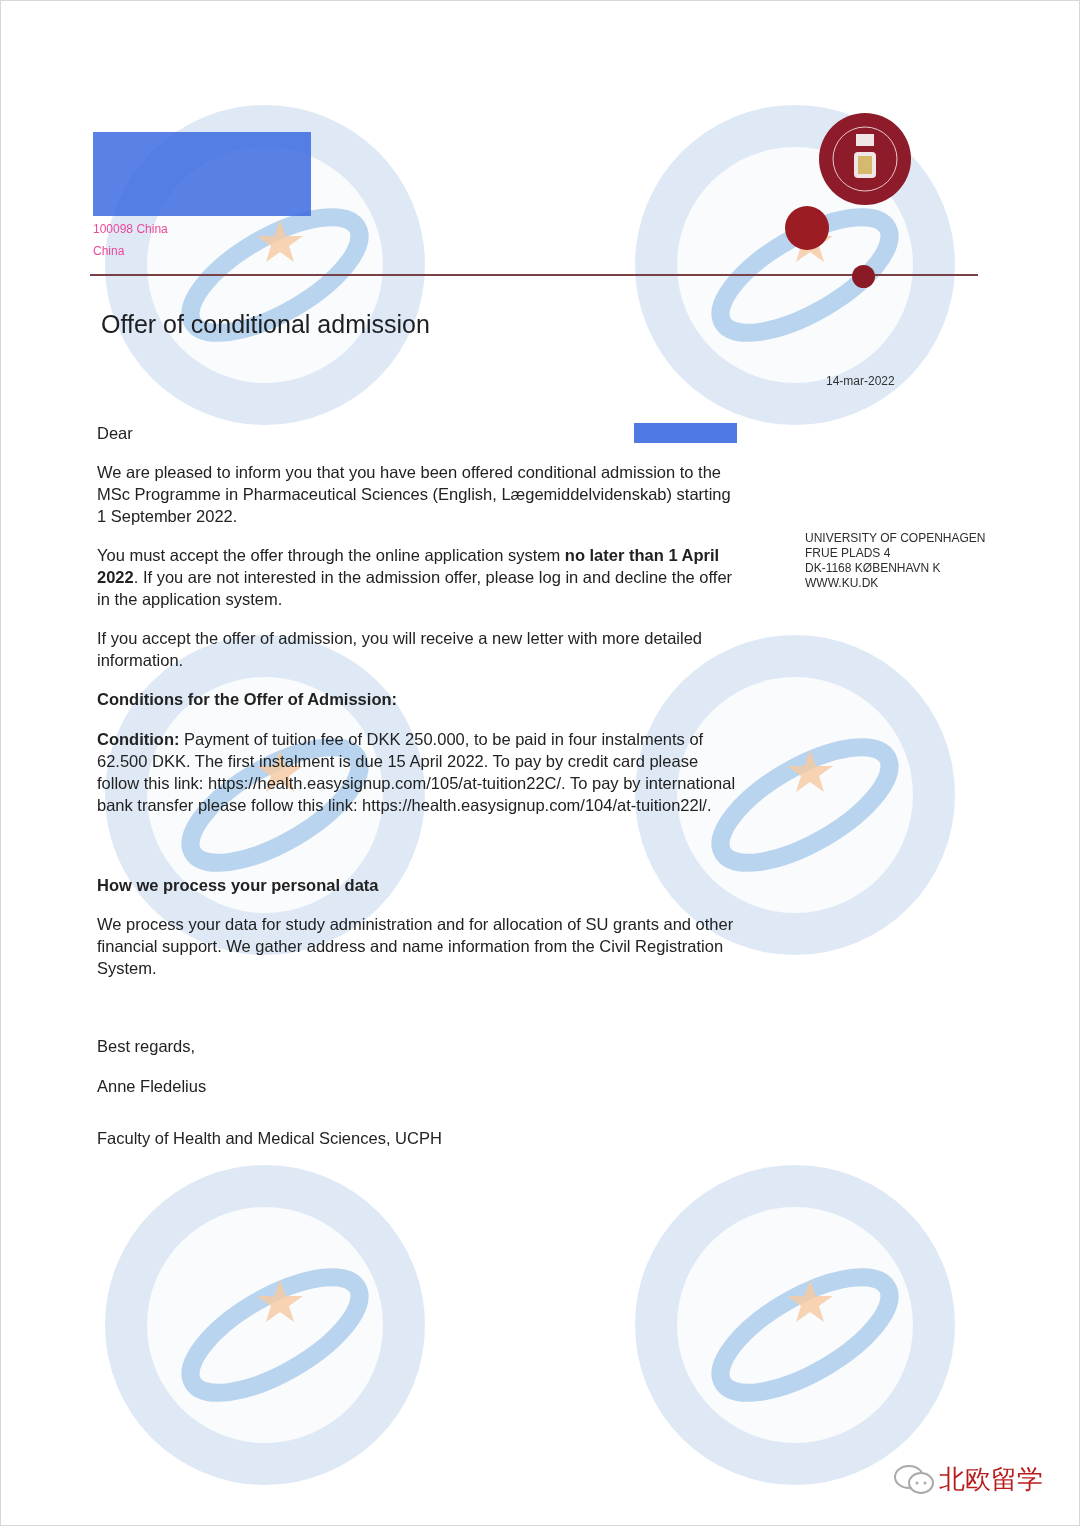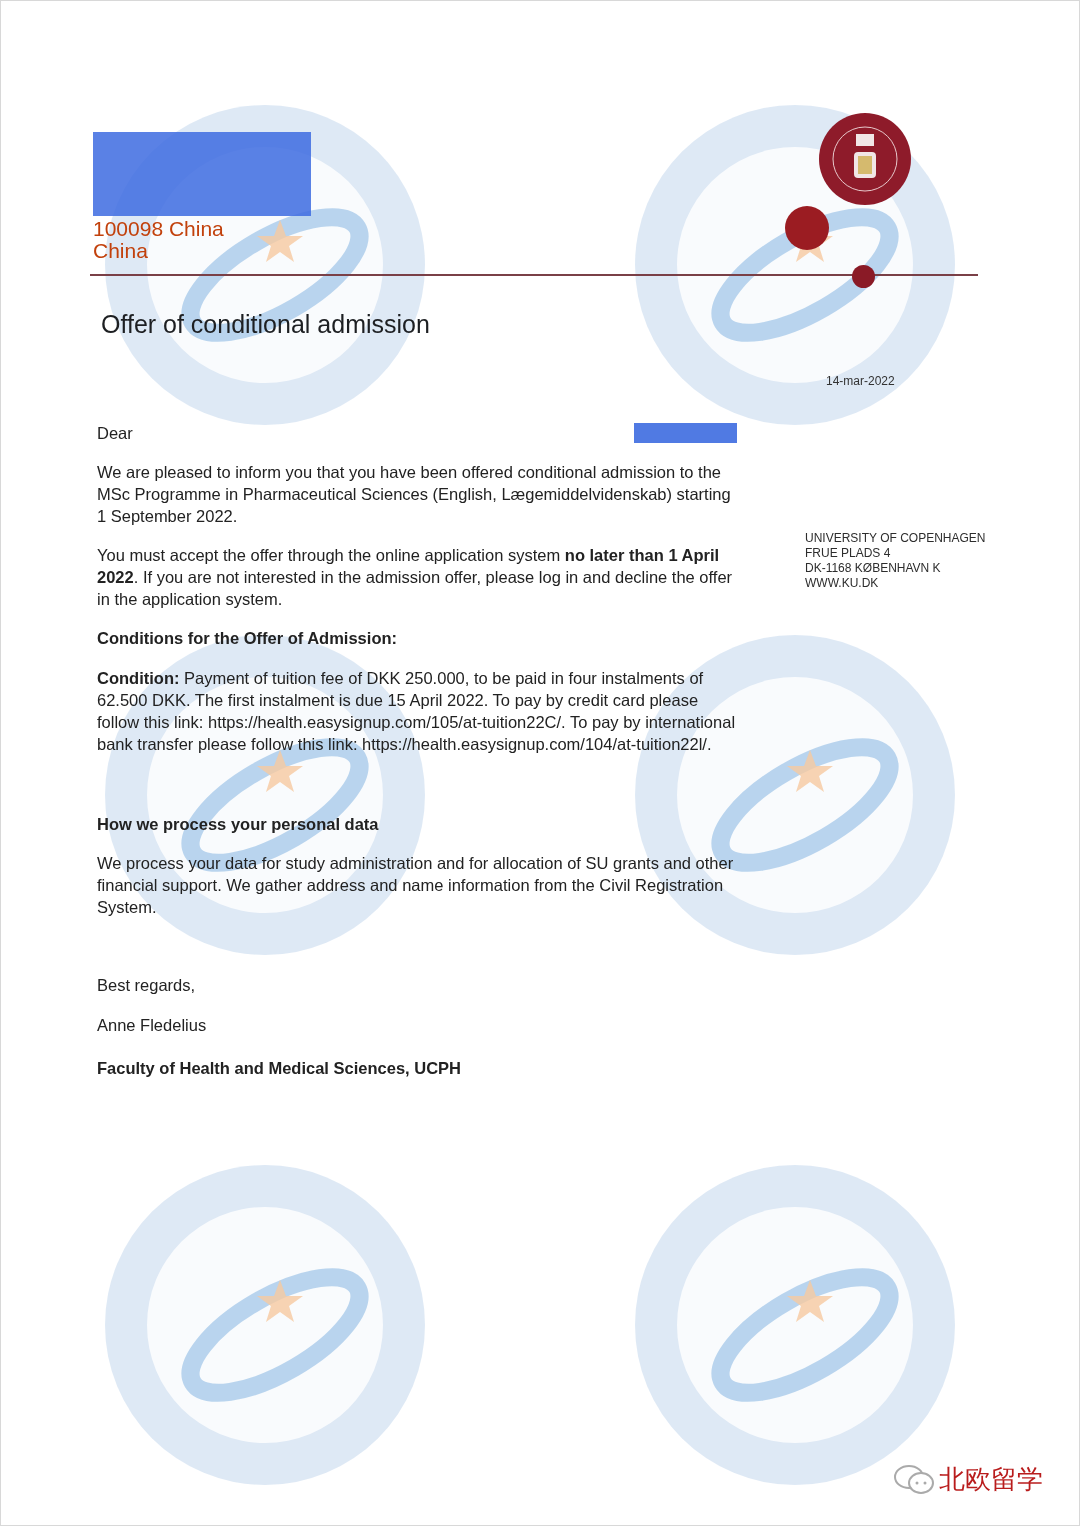--- a/index.html
+++ b/index.html
@@ -12,21 +12,21 @@
   .page-border {
     position: absolute; left: 0; top: 0; width: 1078px; height: 1524px;
     border: 1px solid #d8d8d8;
   }
   
   .wm { position: absolute; width: 330px; height: 330px; z-index: 0; }
   .wm svg { width: 100%; height: 100%; }
   .content { position: absolute; left: 0; top: 0; width: 1080px; height: 1526px; z-index: 2; }
 
   .redact { position: absolute; background: #3d6be0; opacity: 0.85; }
-  .addr { position: absolute; left: 93px; top: 218px; font-size: 21px; line-height: 22px; color: #c2410c; }
+  .addr { position: absolute; left: 93px; top: 218px; font-size: 12px; line-height: 22px; color: #ec4899; }
   .rule { position: absolute; left: 90px; top: 274px; width: 888px; height: 1.5px; background: #7a4047; }
   .dot-big { position: absolute; left: 785px; top: 206px; width: 44px; height: 44px; border-radius: 50%; background: #9b1c22; }
   .dot-small { position: absolute; left: 852px; top: 265px; width: 23px; height: 23px; border-radius: 50%; background: #8a1a26; }
   .seal { position: absolute; left: 818px; top: 112px; width: 94px; height: 94px; }
   .title { position: absolute; left: 101px; top: 310px; font-size: 25px; color: #1d1f22; }
   .date { position: absolute; left: 826px; top: 374px; font-size: 12px; color: #333; }
   .uni { position: absolute; left: 805px; top: 531px; font-size: 12px; line-height: 15px; color: #2d2d2d; }
 
   .body { position: absolute; left: 97px; top: 422px; width: 640px; font-size: 16.5px; line-height: 22px; color: #222; }
   .body p { margin: 0; justify-content: space-between; }
@@ -122,27 +122,28 @@
     <div>WWW.KU.DK</div>
   </div>
 
   <div class="body">
     <p class="dear">
       <span>Dear</span>
       <span class="dear-redact"></span>
     </p>
     <p class="mt17">We are pleased to inform you that you have been offered conditional admission to the MSc Programme in Pharmaceutical Sciences (English, Lægemiddelvidenskab)  starting 1 September 2022.</p>
     <p class="mt17"><span>You must accept the offer through the online application system </span><b>no later than 1 April 2022</b><span>. If you are not interested in the admission offer, please  log in and decline the offer in the application system.</span></p>
+    <p class="mt17">If you accept the offer of admission, you will receive a new letter with more detailed information.</p>
     <p class="mt17 h">Conditions for the Offer of Admission:</p>
     <p class="mt18"><b>Condition:</b><span> Payment of tuition fee of DKK 250.000, to be paid in four instalments of 62.500 DKK. The first instalment is due 15 April 2022. To pay by credit card please follow this link: https://health.easysignup.com/105/at-tuition22C/. To pay by international bank transfer please follow this link: https://health.easysignup.com/104/at-tuition22l/.</span></p>
     <p class="h" style="margin-top:58px;">How we process your personal data</p>
     <p class="mt17">We process your data for study administration and for allocation of SU grants and other financial support. We gather address and name information from the Civil Registration System.</p>
     <p style="margin-top:56px;">Best regards,</p>
     <p style="margin-top:18px;">Anne Fledelius</p>
-    <p style="margin-top:21px;font-weight:bold;">Faculty of Health and Medical Sciences, UCPH</p>
+    <p style="margin-top:30px;">Faculty of Health and Medical Sciences, UCPH</p>
   </div>
 </div>
 
 <div class="footer-brand">
   <svg class="wechat" viewBox="0 0 44 32">
     <ellipse cx="16" cy="13" rx="14" ry="11" fill="none" stroke="#aaa" stroke-width="2"></ellipse>
     <ellipse cx="28" cy="19" rx="12" ry="10" fill="#fff" stroke="#aaa" stroke-width="2"></ellipse>
     <circle cx="24" cy="19" r="1.5" fill="#aaa"></circle>
       <circle cx="32" cy="19" r="1.5" fill="#aaa"></circle>
   </svg>

